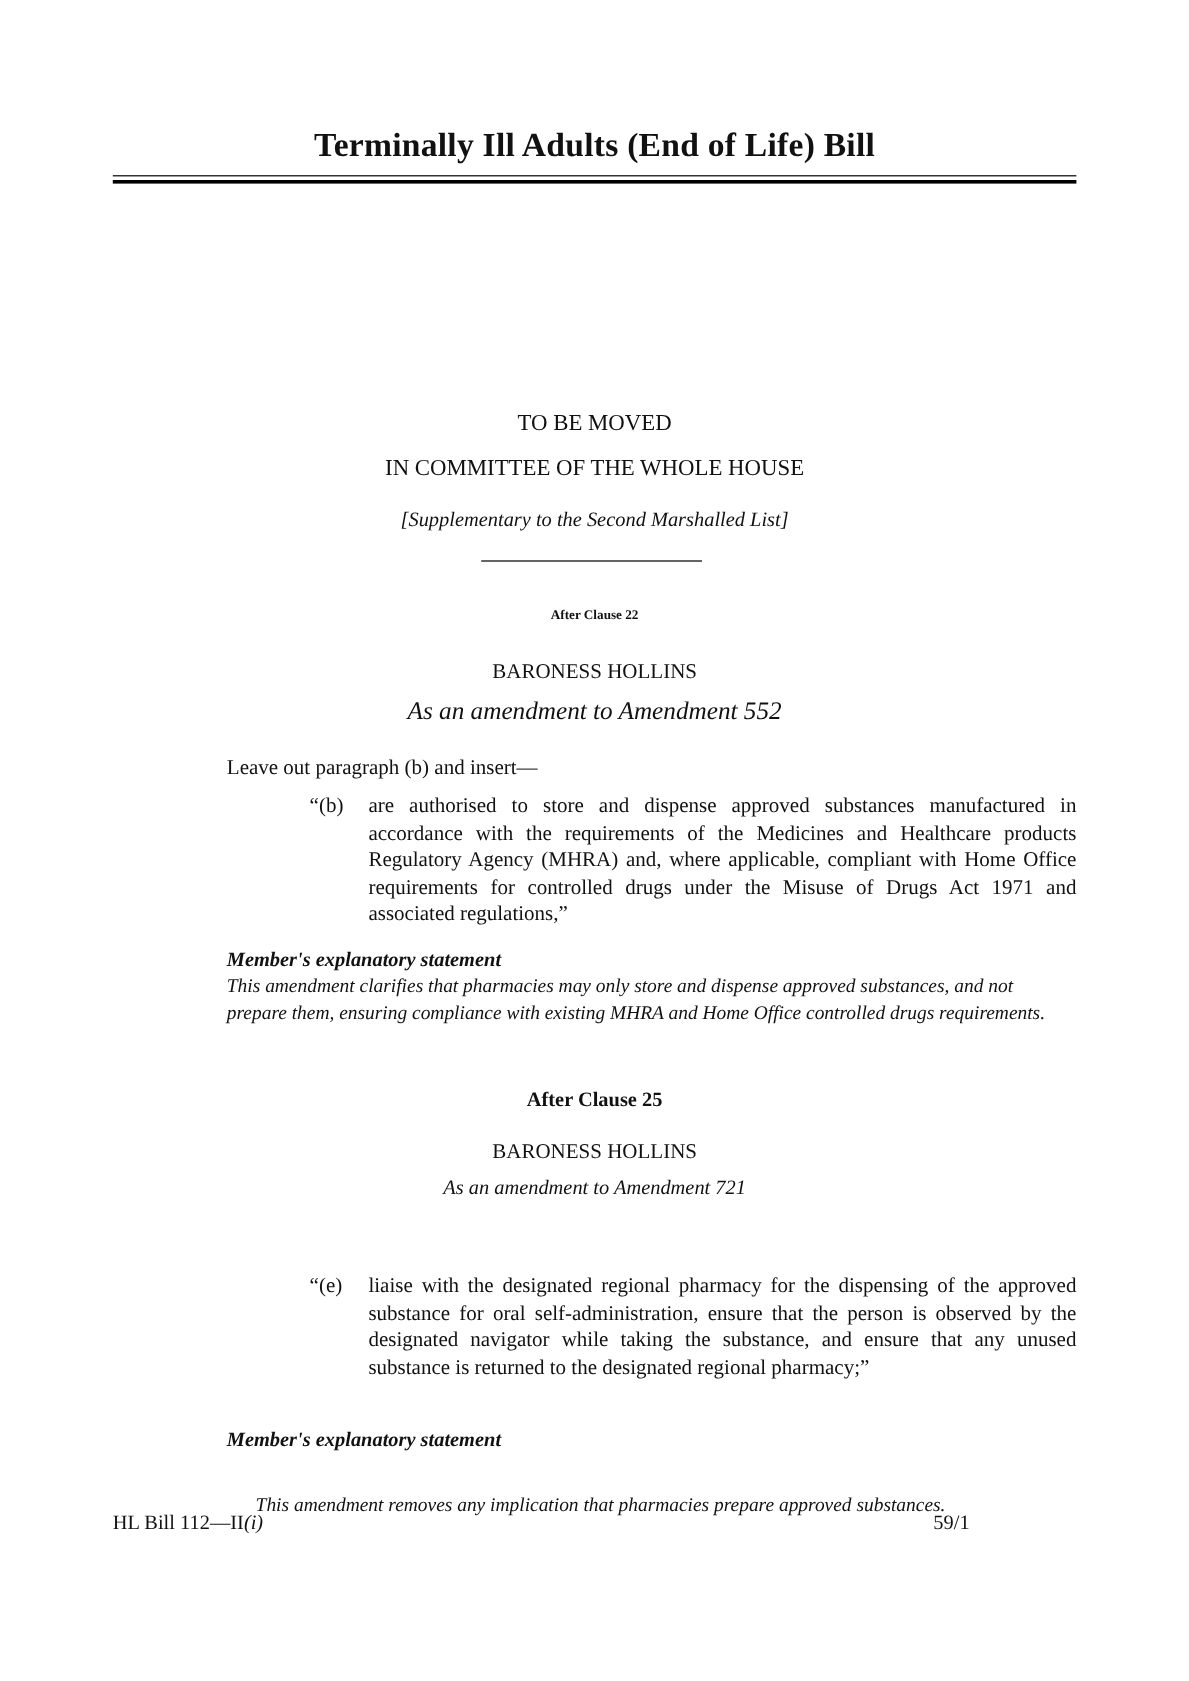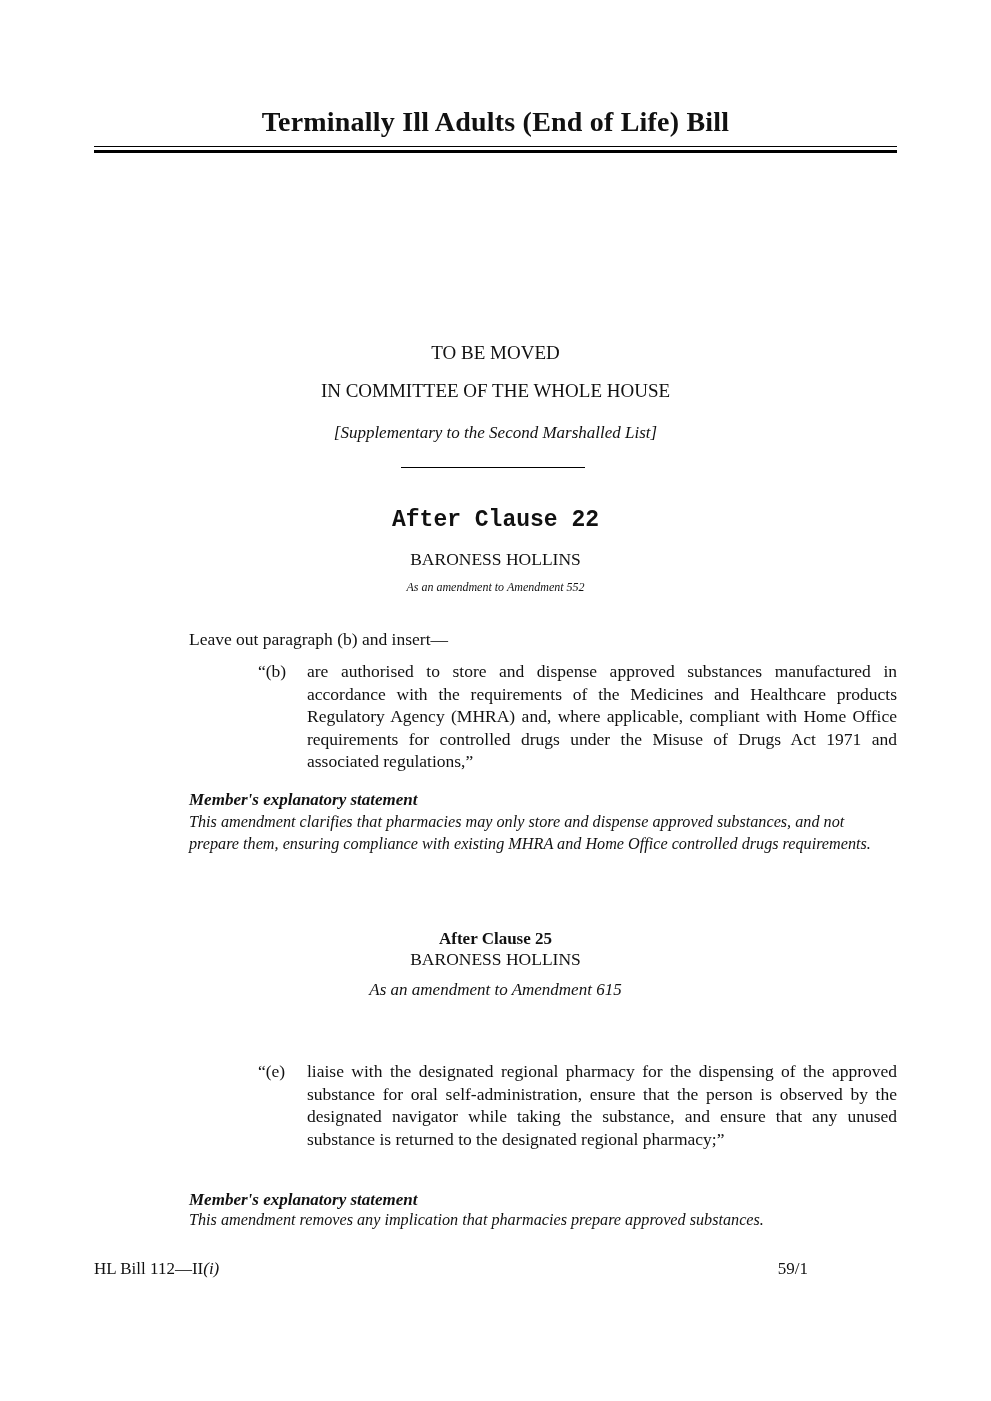--- a/index.html
+++ b/index.html
@@ -27,36 +27,36 @@
 <div class="page">
   <div class="title">Terminally Ill Adults (End of Life) Bill</div>
   <div class="rule-thin"></div>
   <div class="rule-thick"></div>
 
   <div class="center" style="top:342px;">TO BE MOVED</div>
   <div class="center" style="top:380px;">IN COMMITTEE OF THE WHOLE HOUSE</div>
   <div class="center italic" style="top:423px; font-size:17px;">[Supplementary to the Second Marshalled List]</div>
   <div class="short-rule"></div>
 
-  <div class="center bold" style="top:507px; font-size:23px;font-family:Liberation Mono, monospace;">After Clause 22</div>
+  <div class="center bold" style="top:507px; font-size:11px;">After Clause 22</div>
   <div class="center" style="top:549px; font-size:17.5px;">BARONESS HOLLINS</div>
-  <div class="center italic" style="top:580px; font-size:12px;text-align:center;">As an amendment to Amendment 552</div>
+  <div class="center italic" style="top:580px; font-size:21px;text-align:center;">As an amendment to Amendment 552</div>
   <div class="para" style="top:628px;">Leave out paragraph (b) and insert—</div>
   <div class="item" style="top:660px;">
     <span class="num">“(b)</span>
     <span class="txt">are authorised to store and dispense approved substances manufactured in accordance with the requirements of the Medicines and Healthcare products Regulatory Agency (MHRA) and, where applicable, compliant with Home Office requirements for controlled drugs under the Misuse of Drugs Act 1971 and associated regulations,”</span>
   </div>
   <div class="stmt-head" style="top:790px;">Member's explanatory statement</div>
   <div class="stmt-body" style="top:812px;">This amendment clarifies that pharmacies may only store and dispense approved substances, and not prepare them, ensuring compliance with existing MHRA and Home Office controlled drugs requirements.</div>
 
-  <div class="center bold" style="top:907px; font-size:17px;margin-top:22px;">After Clause 25</div>
+  <div class="center bold" style="top:907px; font-size:17px;">After Clause 25</div>
   <div class="center" style="top:949px; font-size:17.5px;">BARONESS HOLLINS</div>
-  <div class="center italic" style="top:980px; font-size:17px;">As an amendment to Amendment 615</div>
+  <div class="center italic" style="top:980px; font-size:17px;">As an amendment to Amendment 721</div>
   <div class="item" style="top:1060px;">
     <span class="num">“(e)</span>
     <span class="txt">liaise with the designated regional pharmacy for the dispensing of the approved substance for oral self-administration, ensure that the person is observed by the designated navigator while taking the substance, and ensure that any unused substance is returned to the designated regional pharmacy;”</span>
   </div>
   <div class="stmt-head" style="top:1190px;">Member's explanatory statement</div>
-  <div class="stmt-body" style="top:1210px;">This amendment removes any implication that pharmacies prepare approved substances.</div>
+  <div class="stmt-body" style="top:1244px;margin-left:24px;">This amendment removes any implication that pharmacies prepare approved substances.</div>
 
   <div class="footer-left"><span>HL Bill 112—II</span><span class="italic">(i)</span></div>
   <div class="footer-right">59/1</div>
 </div>
 
 </body></html>

